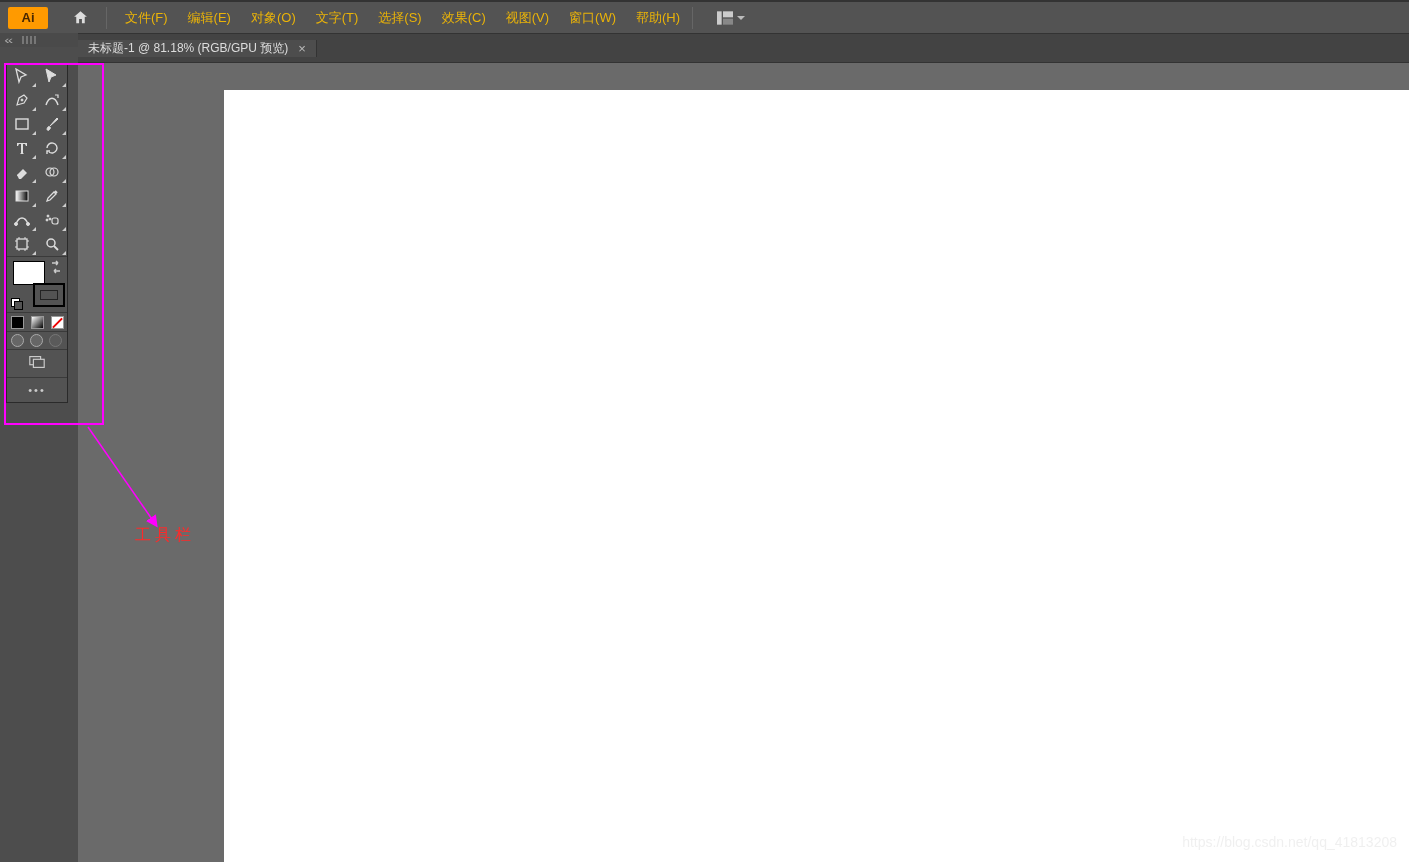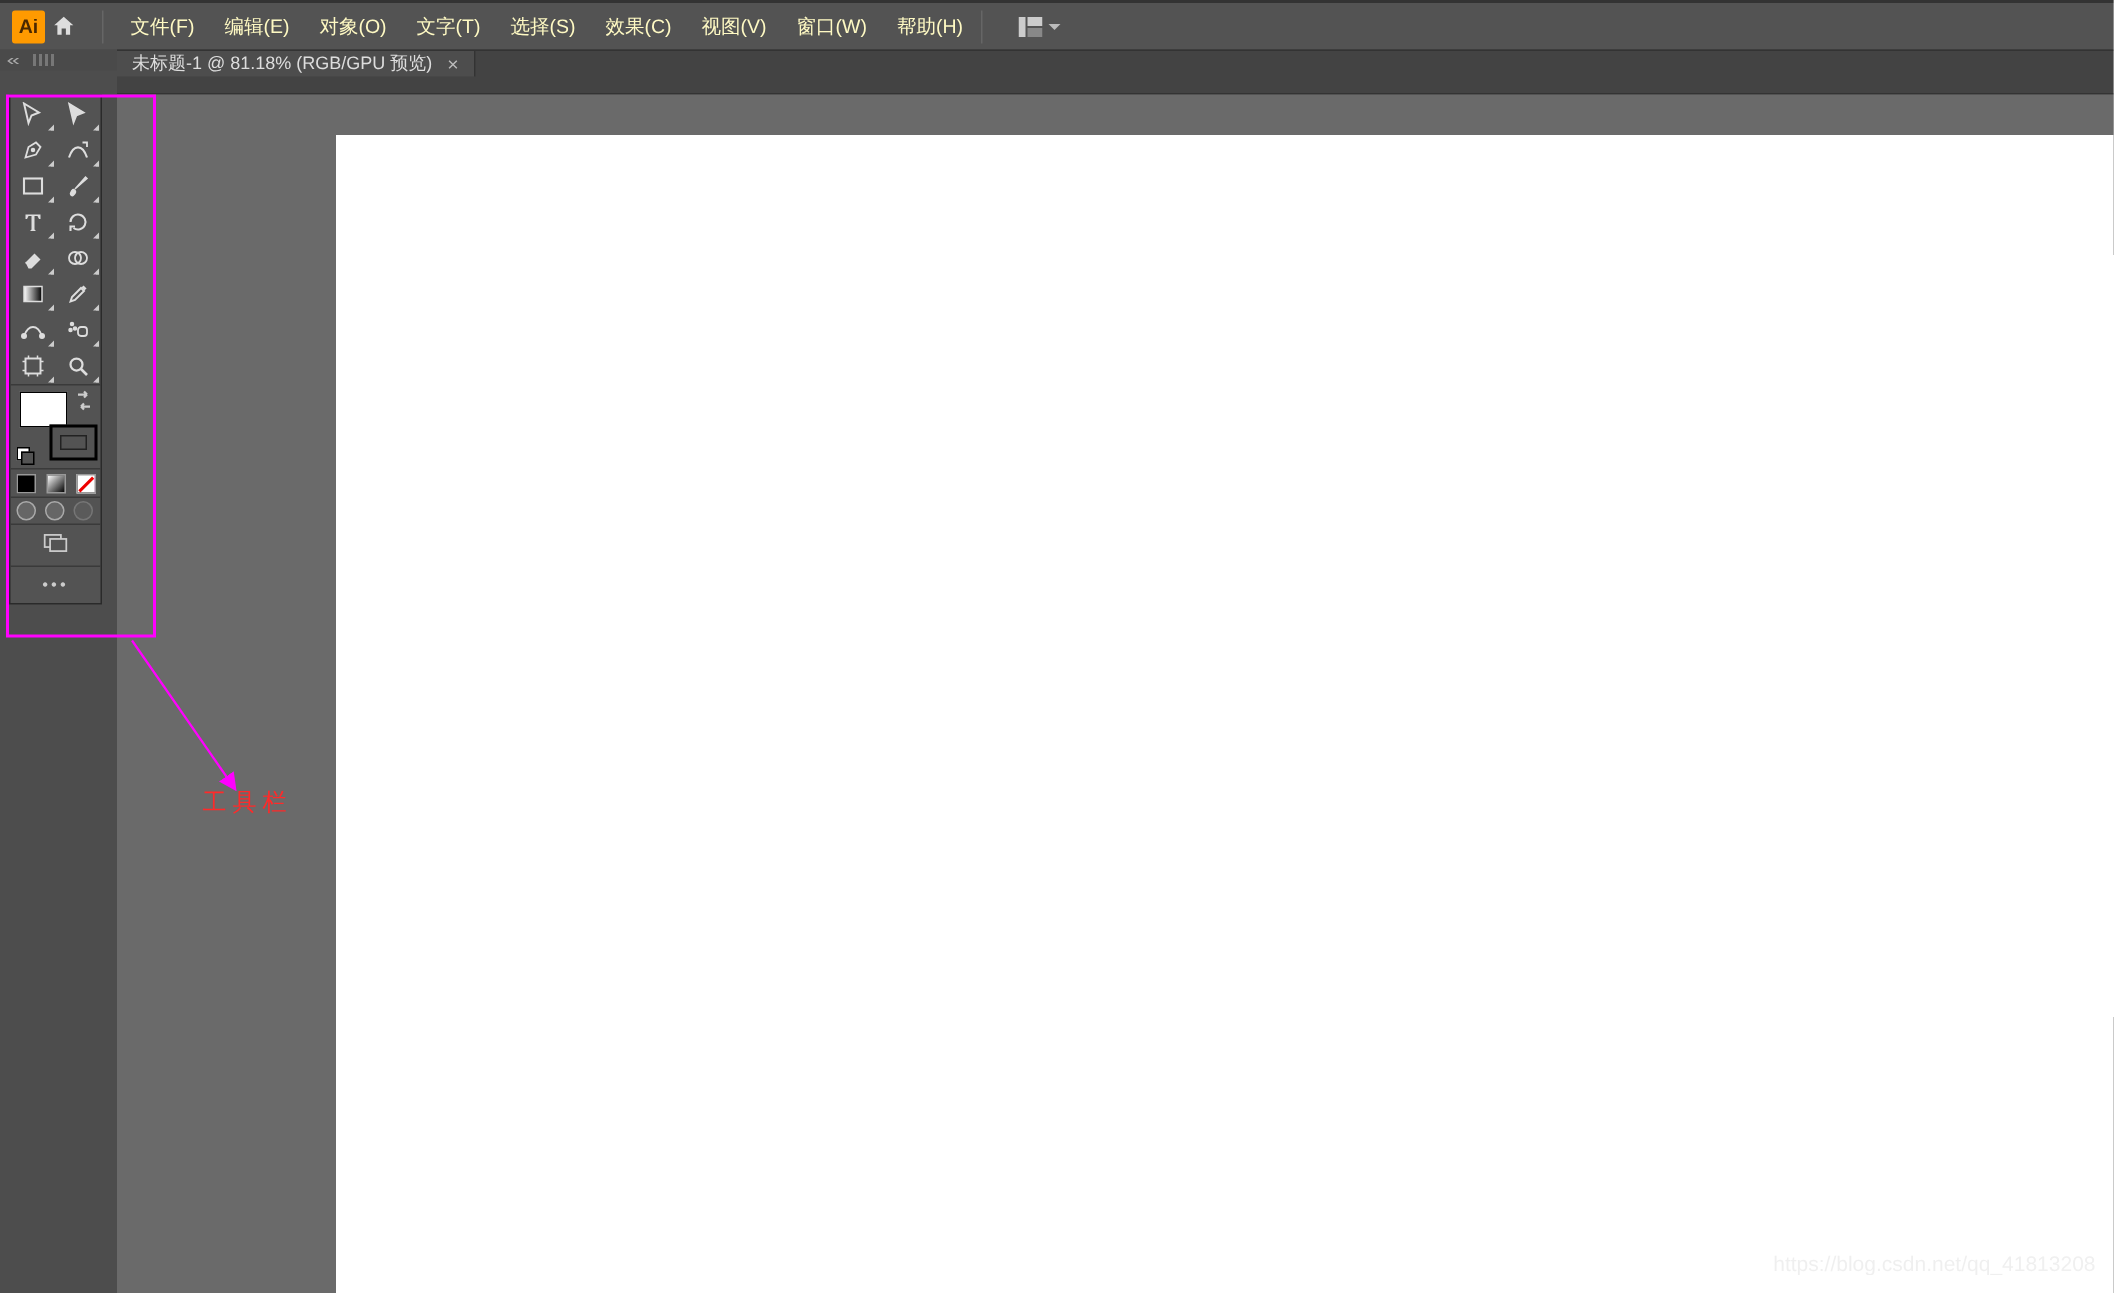--- a/index.html
+++ b/index.html
@@ -1,36 +1,36 @@
 <!DOCTYPE html>
 <html><head>
 <meta charset="utf-8">
 <style>
 * { margin: 0; padding: 0; box-sizing: border-box; user-select: none; }
 body { width: 1409px; height: 862px; background: #4d4d4d; font-family: "Microsoft YaHei", Arial, sans-serif; font-size: 12px; color: #ccc; overflow: hidden; position: relative; }
 
 
 .menubar { position: absolute; top: 0; left: 0; right: 0; height: 33px; background: #535353; display: flex; align-items: center; padding-left: 8px; border-top: 2px solid #333; }
-.app-logo { width: 22px; height: 22px; background: #ff9a00; color: #4a2800; font-weight: bold; font-size: 13px; display: flex; align-items: center; justify-content: center; border-radius: 2px; margin-right: 2px; }
+.app-logo { width: 40px; height: 22px; background: #ff9a00; color: #4a2800; font-weight: bold; font-size: 13px; display: flex; align-items: center; justify-content: center; border-radius: 2px; margin-right: 22px; }
 .home-icon { width: 20px; height: 20px; margin-right: 14px; display: flex; align-items: center; justify-content: center; }
 .home-icon svg { width: 17px; height: 17px; fill: #ddd; }
 .menu-sep { width: 1px; height: 22px; background: #666; margin: 0 8px 0 2px; }
-.menu-item { padding: 0 10px; height: 33px; line-height: 33px; color: #fef9c3; cursor: default; font-size: 13px; }
+.menu-item { padding: 0 10px; height: 33px; line-height: 33px; color: #eab308; cursor: default; font-size: 13px; }
 .workspace-switch { margin-left: 16px; display: flex; align-items: center; gap: 4px; }
 .workspace-switch svg { width: 16px; height: 14px; fill: #ccc; }
 .chev-down { border: 4px solid transparent; border-top-color: #bbb; margin-top: 4px; }
 
 
 .collapse-row { position: absolute; top: 33px; left: 0; width: 78px; height: 14px; background: #4a4a4a; display:flex; align-items:center; justify-content:flex-start; padding-left:6px;}
 .collapse-ch { font-size: 10px; color: #aaa; transform: scaleX(1.6); }
 .grip { margin-left:10px; display:flex; gap:2px;}
 .grip span{width:2px;height:8px;background:#777;}
 
 
-.tabbar { position: absolute; top: 33px; left: 78px; right: 0; height: 30px; background: #434343; border-top: 1px solid #333; border-bottom: 1px solid #333; display: flex; align-items: flex-start; }
+.tabbar { position: absolute; top: 33px; left: 78px; right: 0; height: 30px; background: #434343; border-top: 1px solid #333; border-bottom: 1px solid #333; display: flex; align-items: center; }
 .doc-tab { background: #4d4d4d; color: #ddd; padding: 0 10px; display: flex; align-items: center; gap: 10px; font-size: 12px; border-right: 1px solid #333; }
 .tab-close { color: #bbb; font-size: 13px; cursor: default; }
 
 
 .tool-panel { position: absolute; top: 63px; left: 6px; width: 62px; background: #535353; border: 1px solid #2a2a2a; }
 .tool-grid { display: flex; flex-wrap: wrap; }
 .tool-btn { width: 30px; height: 24px; display: flex; align-items: center; justify-content: center; position: relative; }
 .tool-btn svg { width: 16px; height: 16px; fill: #ddd; stroke: #ddd; }
 .corner { position: absolute; right: 1px; bottom: 1px; width: 0; height: 0; border: 2px solid transparent; border-right-color: #ccc; border-bottom-color: #ccc; }
 

